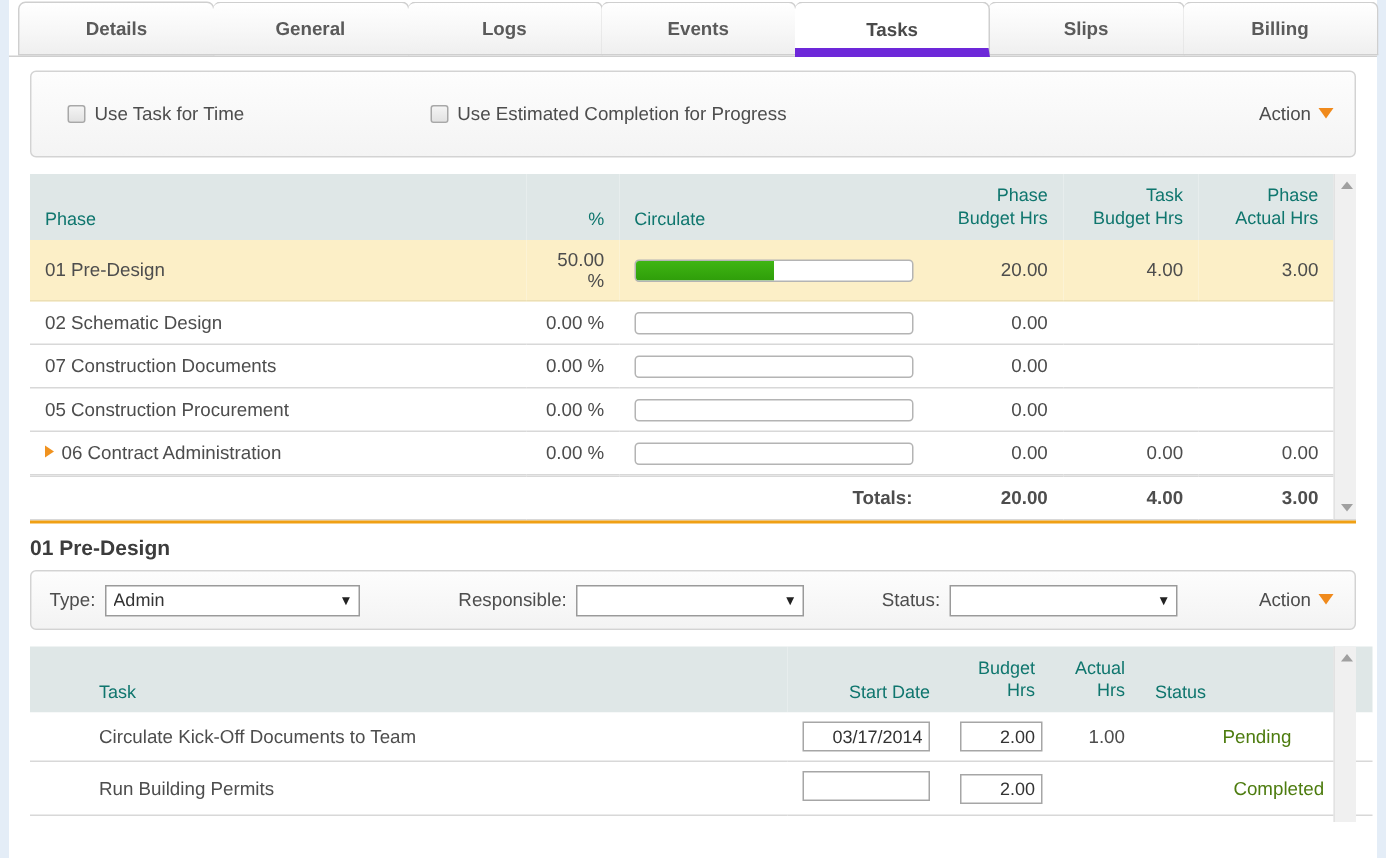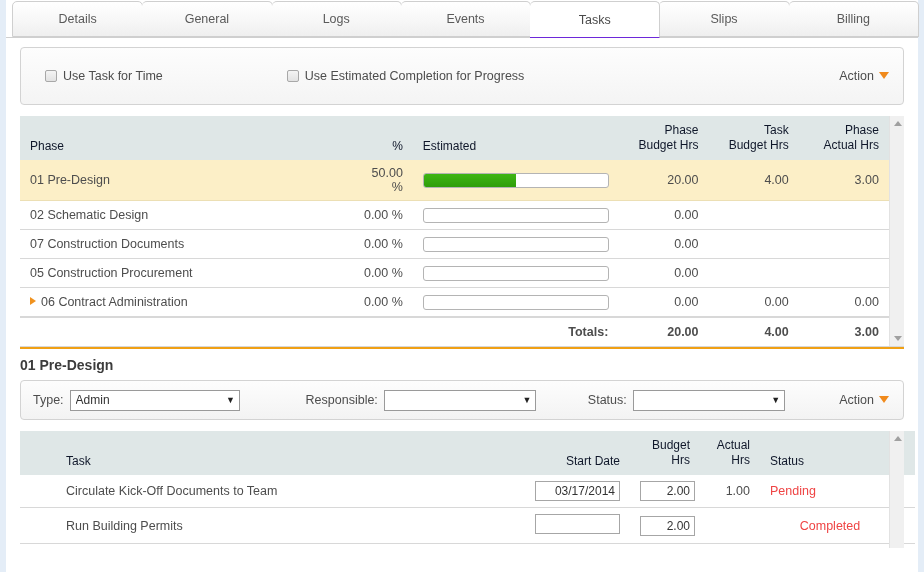--- a/index.html
+++ b/index.html
@@ -39,26 +39,27 @@
     color: #5a5a5a;
     background: linear-gradient(to bottom, #ffffff 0%, #f7f7f7 55%, #efefef 100%);
     border: 1px solid #cfcfcf;
     border-bottom: 1px solid #cfcfcf;
     border-left: none;
     border-top-left-radius: 5px;
     border-top-right-radius: 5px;
     margin-right: -1px;
     position: relative;
     cursor: pointer;
+    font-weight: bold;
   }
   .tab:first-child { border-left: 1px solid #cfcfcf; }
   .tab.active {
     background: #ffffff;
     color: #4a4a4a;
-    border-bottom: 1px solid #6d28d9;
+    border-bottom: 6px solid #6d28d9;
     margin-bottom: -1px;
     height: 37px;
     line-height: 36px;
     z-index: 3;
   }
 
   
   .options-panel {
     margin: 9px 14px 0 14px;
     height: 58px;
@@ -99,21 +100,21 @@
     vertical-align: 1px;
   }
 
   
   .phase-block { margin: 11px 14px 0 14px; position: relative; }
 
   table.grid { width: 100%; border-collapse: collapse; table-layout: fixed; }
 
   .grid thead th {
     background: #dfe7e7;
-    color: #0f172a;
+    color: #0f766e;
     font-size: 12px;
     font-weight: normal;
     padding: 7px 10px;
     text-align: right;
     vertical-align: bottom;
     height: 44px;
     border: none;
   }
   .grid thead th.left { text-align: left; }
   .grid thead th .two-line { display: block; line-height: 15px; }
@@ -254,21 +255,21 @@
     line-height: 19px;
     border: 1px solid #a6a6a6;
     background: #ffffff;
     font-size: 12px;
     color: #333333;
     text-align: right;
     padding: 0 4px;
   }
   .inp-date { width: 85px; }
   .inp-hrs { width: 55px; }
-  .lnk { color: #ef4444; cursor: pointer; }
+  .lnk { color: #4d7c0f; cursor: pointer; margin-left: 45px; }
 </style>
 </head>
 <body>
 
 <div class="page">
 
   <div class="tabbar" id="tabbar">
       <div class="tab">Details</div>
       <div class="tab">General</div>
       <div class="tab">Logs</div>
@@ -301,21 +302,21 @@
           <col style="width:205px">
         <col style="width:90px">
           <col style="width:90px">
           <col style="width:90px">
           <col style="width:15px">
       </colgroup>
       <thead>
         <tr>
           <th class="left">Phase</th>
           <th>%</th>
-          <th class="left">Estimated</th>
+          <th class="left">Circulate</th>
           <th>
             <span class="two-line">Phase</span>
             <span class="two-line">Budget Hrs</span>
           </th>
           <th>
             <span class="two-line">Task</span>
             <span class="two-line">Budget Hrs</span>
           </th>
           <th>
             <span class="two-line">Phase</span>

